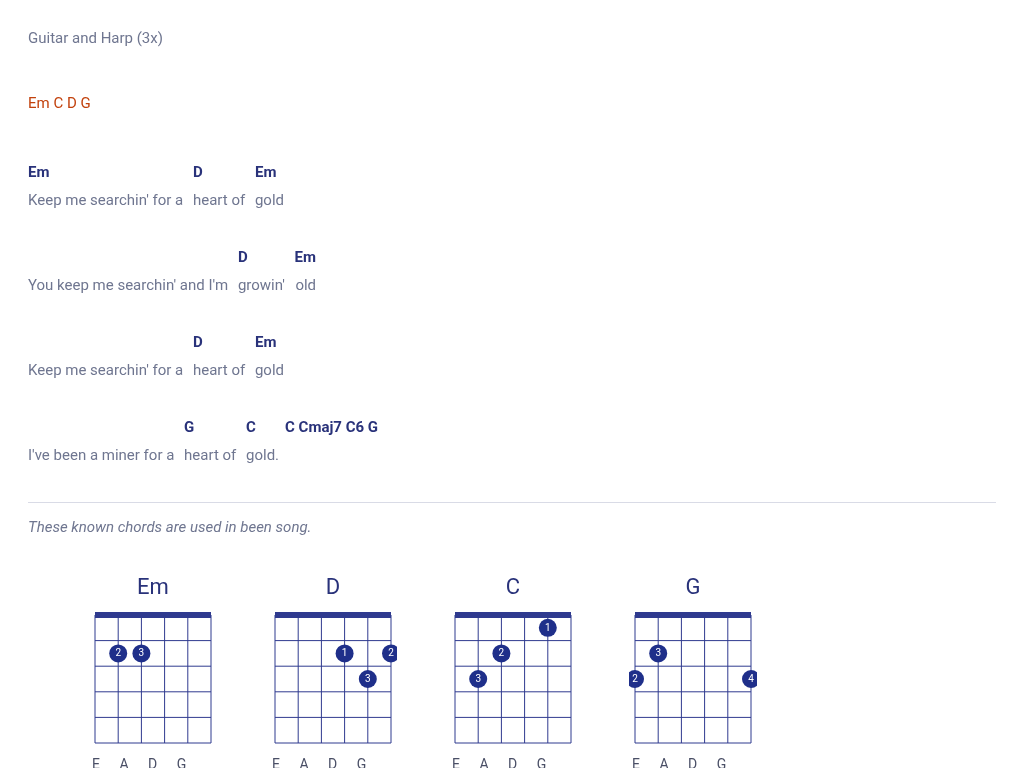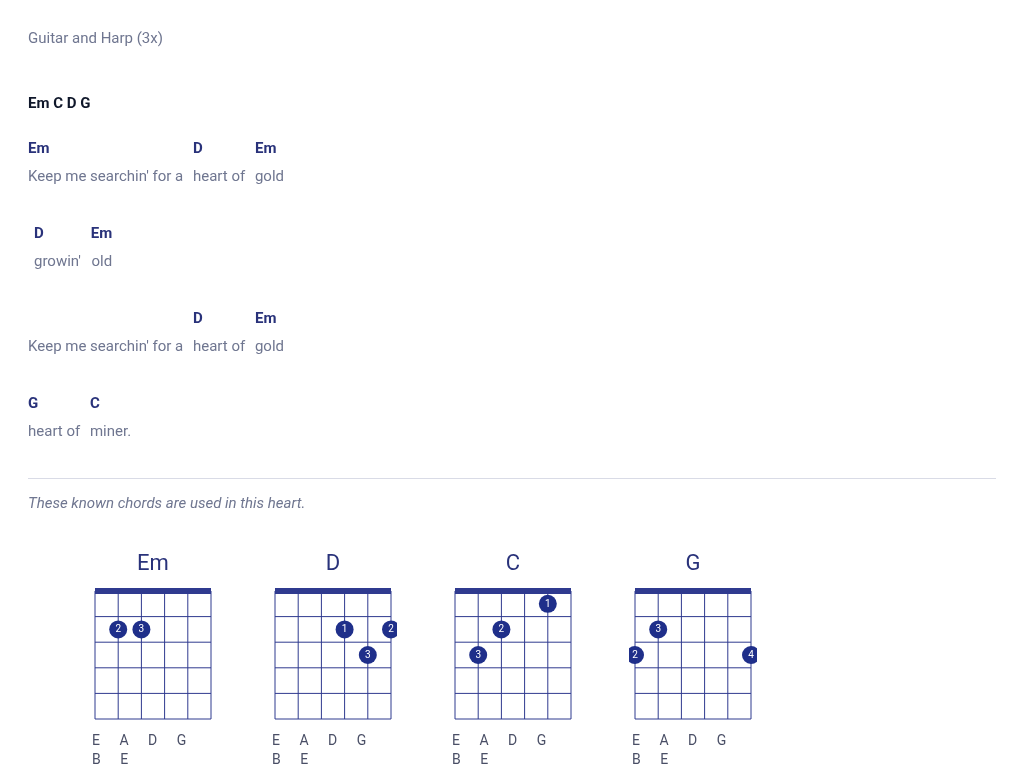--- a/index.html
+++ b/index.html
@@ -8,23 +8,23 @@
     margin: 0;
     padding: 28px 28px 40px 28px;
     color: #6f7690;
     font-size: 15px;
     line-height: 1.4;
   }
   .instr {
     margin-bottom: 44px;
   }
   .chordline.bold {
-    font-weight: 700;
-    color: #0f172a;
-    margin-bottom: 24px;
+    font-weight: 400;
+    color: #c2410c;
+    margin-bottom: 48px;
   }
   .pairrow {
     display: flex;
     gap: 6px;
     margin-bottom: 36px;
   }
   .col {
     display: flex;
     flex-direction: column;
   }
@@ -90,20 +90,21 @@
         <div class="word">heart of </div>
       </div>
       <div class="col">
         <div class="chord">Em</div>
         <div class="word">gold</div>
       </div>
     </div>
     <div class="pairrow">
       <div class="col">
         <div class="chord"></div>
+        <div class="word">You keep me searchin' and I'm </div>
       </div>
       <div class="col">
         <div class="chord">D</div>
         <div class="word">growin' </div>
       </div>
       <div class="col">
         <div class="chord">Em</div>
         <div class="word">old</div>
       </div>
     </div>
@@ -116,33 +117,41 @@
         <div class="chord">D</div>
         <div class="word">heart of </div>
       </div>
       <div class="col">
         <div class="chord">Em</div>
         <div class="word">gold</div>
       </div>
     </div>
     <div class="pairrow">
       <div class="col">
+        <div class="chord"></div>
+        <div class="word">I've been a miner for a </div>
+      </div>
+      <div class="col">
         <div class="chord">G</div>
         <div class="word">heart of </div>
       </div>
       <div class="col">
         <div class="chord">C</div>
-        <div class="word">miner.</div>
+        <div class="word">gold.</div>
+      </div>
+      <div class="col">
+        <div class="chord">C Cmaj7 C6 G</div>
+        <div class="word"></div>
       </div>
     </div>
   </div>
 
 <hr class="thin">
 
-<div class="known">These known chords are used in this heart.</div>
+<div class="known">These known chords are used in been song.</div>
 
 <div class="diagrams" id="diagrams">
     <div class="diag">
       <div class="dname">Em</div>
       <svg width="128" height="140">
         <rect x="6" y="3" width="116" height="6" fill="#2f3a8f"></rect>
         <line x1="6" x2="122" y1="31.6" y2="31.6" stroke="#2f3a8f" stroke-width="1"></line>
         <line x1="6" x2="122" y1="57.2" y2="57.2" stroke="#2f3a8f" stroke-width="1"></line>
         <line x1="6" x2="122" y1="82.80000000000001" y2="82.80000000000001" stroke="#2f3a8f" stroke-width="1"></line>
         <line x1="6" x2="122" y1="108.4" y2="108.4" stroke="#2f3a8f" stroke-width="1"></line>

